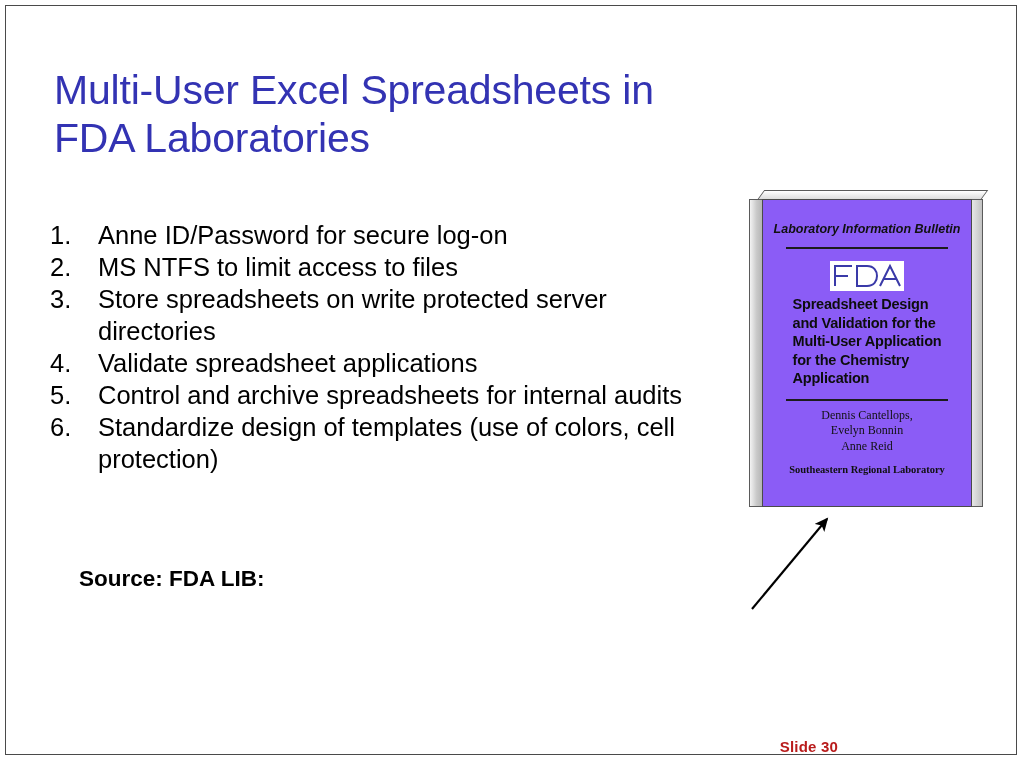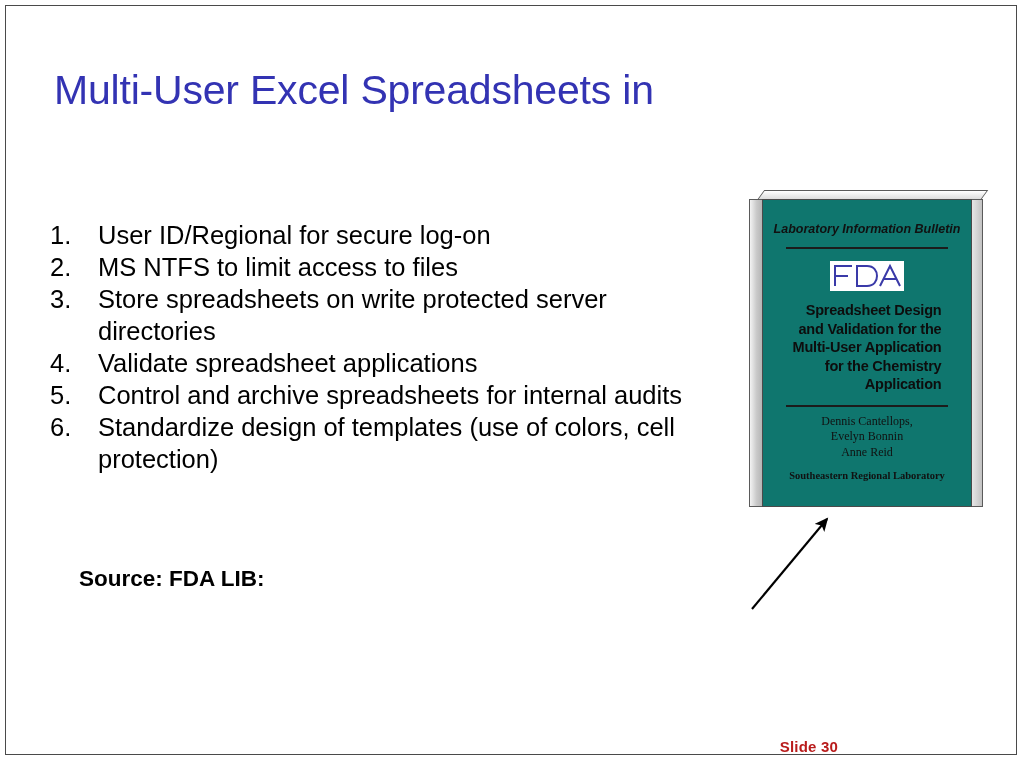--- a/index.html
+++ b/index.html
@@ -147,21 +147,21 @@
     border: 1px solid #5a5a5a;
     box-sizing: border-box;
   }
   
   #book-face {
     position: absolute;
     left: 13px;
     top: 9px;
     width: 210px;
     height: 308px;
-    background: #0f766e;
+    background: #8b5cf6;
     border: 1px solid #4a4a4a;
     box-sizing: border-box;
     display: flex;
     flex-direction: column;
     align-items: center;
     padding: 14px 10px 8px 10px;
   }
   #book-header {
     font-style: italic;
     font-weight: 600;
@@ -182,23 +182,22 @@
     height: 30px;
     background: #ffffff;
     display: flex;
     align-items: center;
     justify-content: center;
   }
   #book-title {
     font-size: 14.5px;
     line-height: 18.5px;
     font-weight: bold;
-    text-align: right;
+    text-align: left;
     color: #0d0d0d;
-    margin-top: 6px;
     letter-spacing: -0.2px;
   }
   #book-title .btline { display: block; white-space: nowrap; }
   #book-authors {
     font-family: Liberation Serif, serif;
     font-size: 12px;
     line-height: 15.5px;
     text-align: center;
     color: #111111;
     margin-top: 7px;
@@ -232,26 +231,27 @@
 </style>
 </head>
 <body>
 
 <div id="slide">
 
   <div id="slide-frame"></div>
 
   <div id="title">
     <span class="tline">Multi-User Excel Spreadsheets in</span>
+    <span class="tline">FDA Laboratories</span>
   </div>
 
   <div id="bullet-list">
     <div class="list-item">
       <span class="list-num">1.</span>
-      <span class="list-text">User ID/Regional for secure log-on</span>
+      <span class="list-text">Anne ID/Password for secure log-on</span>
     </div>
     <div class="list-item">
       <span class="list-num">2.</span>
       <span class="list-text">MS NTFS to limit access to files</span>
     </div>
     <div class="list-item">
       <span class="list-num">3.</span>
       <span class="list-text">Store spreadsheets on write protected server directories</span>
     </div>
     <div class="list-item">

